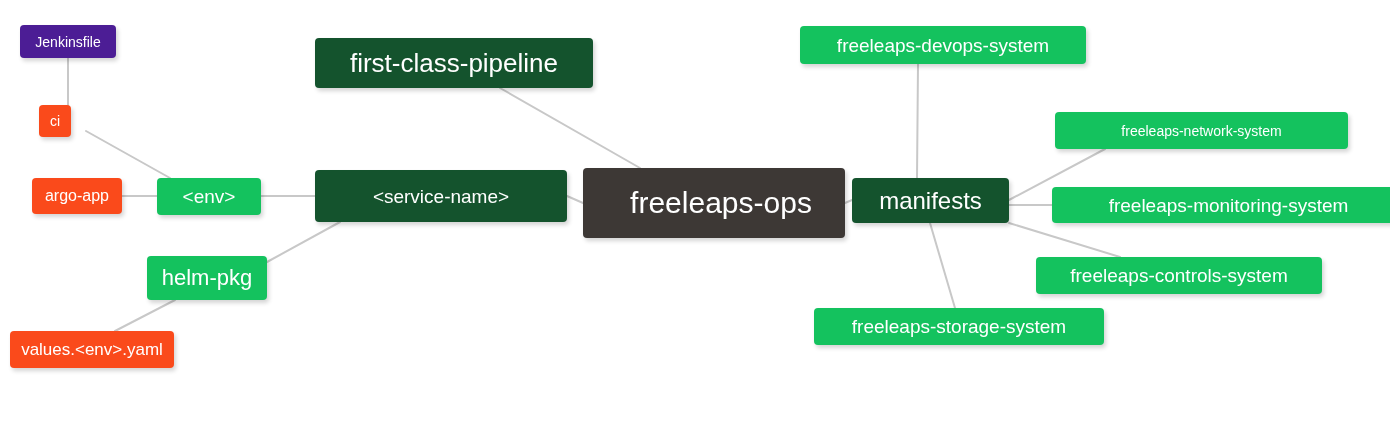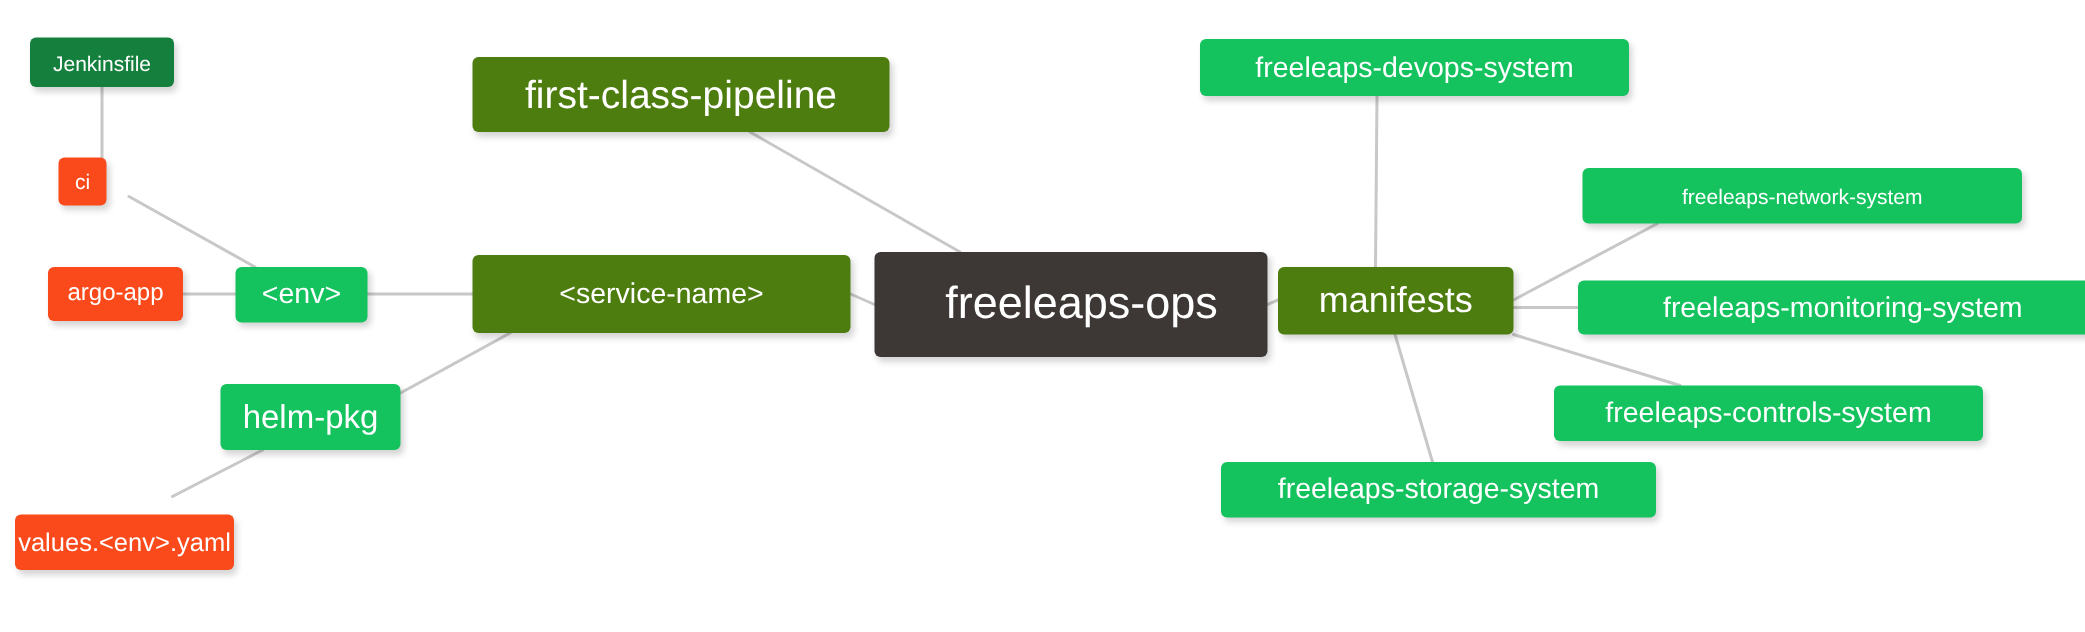--- a/index.html
+++ b/index.html
@@ -36,23 +36,23 @@
     color: #ffffff;
     border-radius: 4px;
     white-space: nowrap;
     line-height: 1;
     box-shadow: 2px 3px 4px rgba(0,0,0,0.17);
     letter-spacing: 0px;
     padding: 0 10px;
     user-select: none;
   }
   .n-root      { background: #3d3835; padding-left: 24px; }
-  .n-blue      { background: #4d7c0f; }
+  .n-blue      { background: #14532d; }
   .n-green     { background: #14c25e; }
-  .n-orange    { background: #15803d; }
+  .n-orange    { background: #4c1d95; }
   .n-red       { background: #fa4a1b; }
 </style>
 </head>
 <body>
 
 <div id="canvas">
   <svg id="edges" viewBox="0 0 1390 421">
       <polyline points="583,203 567,196" fill="none" stroke="#c8c8c8" stroke-width="2" stroke-linecap="round"></polyline>
       <polyline points="640,168 500,88" fill="none" stroke="#c8c8c8" stroke-width="2" stroke-linecap="round"></polyline>
       <polyline points="845,203 852,200" fill="none" stroke="#c8c8c8" stroke-width="2" stroke-linecap="round"></polyline>
@@ -66,24 +66,24 @@
       <polyline points="1009,200 1105,149" fill="none" stroke="#c8c8c8" stroke-width="2" stroke-linecap="round"></polyline>
       <polyline points="1009,205 1052,205" fill="none" stroke="#c8c8c8" stroke-width="2" stroke-linecap="round"></polyline>
       <polyline points="1009,223 1120,257" fill="none" stroke="#c8c8c8" stroke-width="2" stroke-linecap="round"></polyline>
       <polyline points="930,223 955,308" fill="none" stroke="#c8c8c8" stroke-width="2" stroke-linecap="round"></polyline>
     </svg>
   <div id="node-layer">
       <div class="node n-root" style="left: 583px; top: 168px; width: 262px; height: 70px; font-size: 30px;">freeleaps-ops</div>
       <div class="node n-blue" style="left: 315px; top: 38px; width: 278px; height: 50px; font-size: 26px;">first-class-pipeline</div>
       <div class="node n-blue" style="left: 315px; top: 170px; width: 252px; height: 52px; font-size: 19px;">&lt;service-name&gt;</div>
       <div class="node n-blue" style="left: 852px; top: 178px; width: 157px; height: 45px; font-size: 24px;">manifests</div>
-      <div class="node n-green" style="left: 157px; top: 178px; width: 88px; height: 37px; font-size: 19px;">&lt;env&gt;</div>
+      <div class="node n-green" style="left: 157px; top: 178px; width: 104px; height: 37px; font-size: 19px;">&lt;env&gt;</div>
       <div class="node n-green" style="left: 147px; top: 256px; width: 120px; height: 44px; font-size: 22px;">helm-pkg</div>
       <div class="node n-red" style="left: 32px; top: 178px; width: 90px; height: 36px; font-size: 16px;">argo-app</div>
-      <div class="node n-red" style="left: 10px; top: 331px; width: 146px; height: 37px; font-size: 17px; margin-top: 12px;">values.&lt;env&gt;.yaml</div>
+      <div class="node n-red" style="left: 10px; top: 331px; width: 164px; height: 37px; font-size: 17px;">values.&lt;env&gt;.yaml</div>
       <div class="node n-red" style="left: 39px; top: 105px; width: 32px; height: 32px; font-size: 14px;">ci</div>
       <div class="node n-orange" style="left: 20px; top: 25px; width: 96px; height: 33px; font-size: 14px;">Jenkinsfile</div>
       <div class="node n-green" style="left: 800px; top: 26px; width: 286px; height: 38px; font-size: 19px;">freeleaps-devops-system</div>
       <div class="node n-green" style="left: 1055px; top: 112px; width: 293px; height: 37px; font-size: 14px;">freeleaps-network-system</div>
       <div class="node n-green" style="left: 1052px; top: 187px; width: 353px; height: 36px; font-size: 19px;">freeleaps-monitoring-system</div>
       <div class="node n-green" style="left: 1036px; top: 257px; width: 286px; height: 37px; font-size: 19px; text-align: center;">freeleaps-controls-system</div>
       <div class="node n-green" style="left: 814px; top: 308px; width: 290px; height: 37px; font-size: 19px;">freeleaps-storage-system</div>
     </div>
 </div>
 

